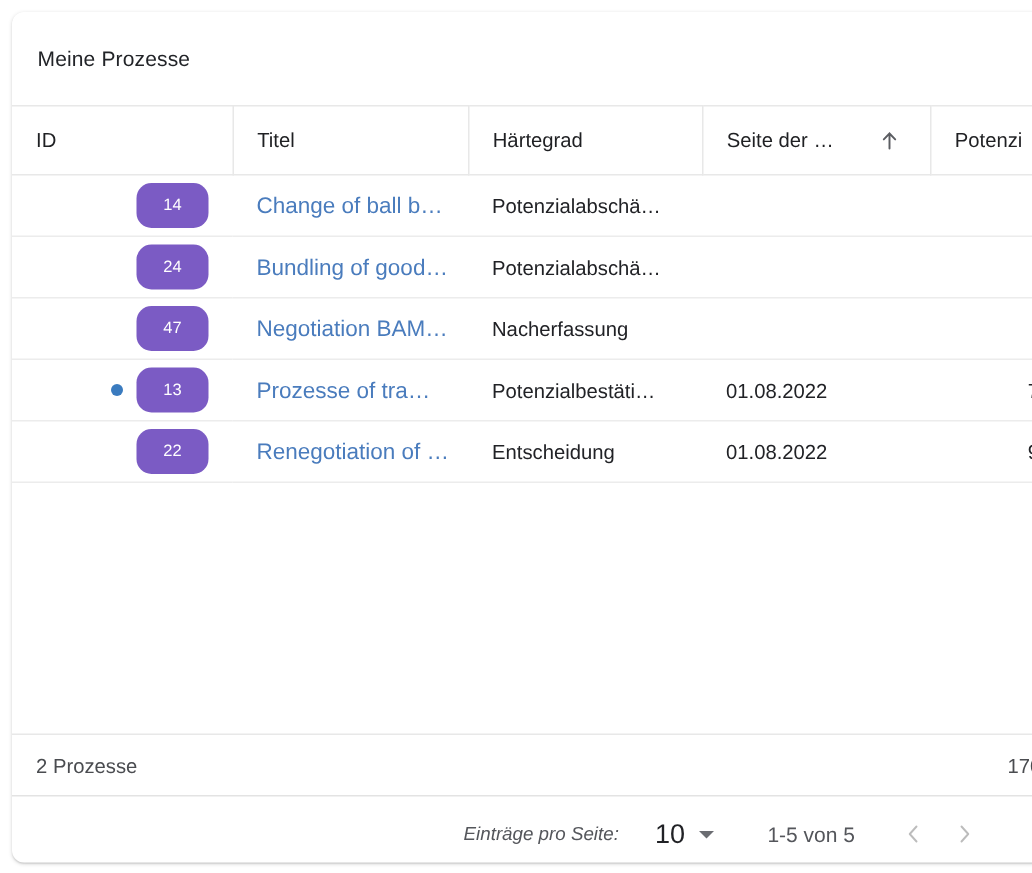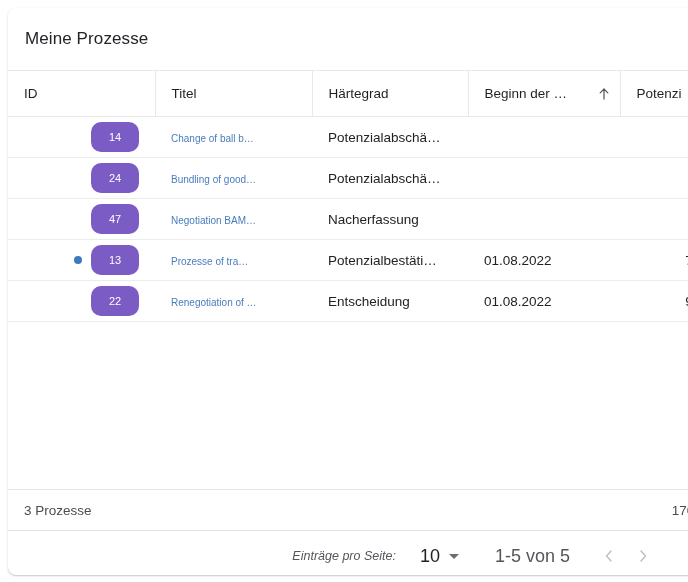--- a/index.html
+++ b/index.html
@@ -36,21 +36,21 @@
 
   
   .card-header {
     height: 62px;
     display: flex;
     align-items: center;
     padding-left: 17px;
     box-sizing: border-box;
   }
   .card-title {
-    font-size: 17px;
+    font-size: 14px;
     color: #222428;
     letter-spacing: 0.1px;
   }
 
   
   .table {
     width: 100%;
     border-collapse: collapse;
     table-layout: fixed;
   }
@@ -134,21 +134,21 @@
     background: #7b5bc4;
     color: #ffffff;
     font-size: 11px;
     padding: 15px 9px;
     box-sizing: border-box;
   }
 
   .title-link {
     color: #4a7cbd;
     text-decoration: none;
-    font-size: 10px;
+    font-size: 15px;
   }
 
   .num-cell {
     text-align: right;
     padding-right: 16px !important;
   }
   .table-fill {
     height: 167px;
     background: #ffffff;
   }
@@ -192,21 +192,21 @@
   .pg-caret {
     width: 0; height: 0;
     border-left: 5px solid transparent;
     border-right: 5px solid transparent;
     border-top: 5px solid #6b6d72;
   }
   .pg-range {
     margin-left: 36px;
     margin-right: 22px;
     color: #54565b;
-    font-size: 18px;
+    font-size: 14px;
   }
   .pg-btn {
     width: 34px;
     height: 34px;
     display: inline-flex;
     align-items: center;
     justify-content: center;
     border: none;
     background: transparent;
     cursor: pointer;
@@ -245,21 +245,21 @@
               <span>Titel</span>
             </div>
           </th>
           <th>
             <div class="th-inner">
               <span>Härtegrad</span>
             </div>
           </th>
           <th>
             <div class="th-inner">
-              <span>Beginn der …</span>
+              <span>Seite der …</span>
               <span class="sort-arrow">
                 <svg width="14" height="14" viewBox="0 0 14 14">
                   <path d="M7 2 L7 12 M7 2 L3.2 5.9 M7 2 L10.8 5.9" stroke="#5b5d62" stroke-width="1.3" fill="none" stroke-linecap="round" stroke-linejoin="round"></path>
                 </svg>
               </span>
             </div>
           </th>
           <th>
             <div class="th-inner">
               <span>Potenzi</span>
@@ -343,21 +343,21 @@
           <td>01.08.2022</td>
           <td class="num-cell">95.</td>
         </tr>
 
       </tbody>
     </table>
 
     <div class="table-fill"></div>
 
     <div class="totals">
-      <span>3 Prozesse</span>
+      <span>2 Prozesse</span>
       <span class="totals-right">170.</span>
     </div>
 
     <div class="paginator">
       <span class="pg-label">Einträge pro Seite:</span>
       <span class="pg-select">
         <span>10</span>
         <span class="pg-caret"></span>
       </span>
       <span class="pg-range">1-5 von 5</span>

